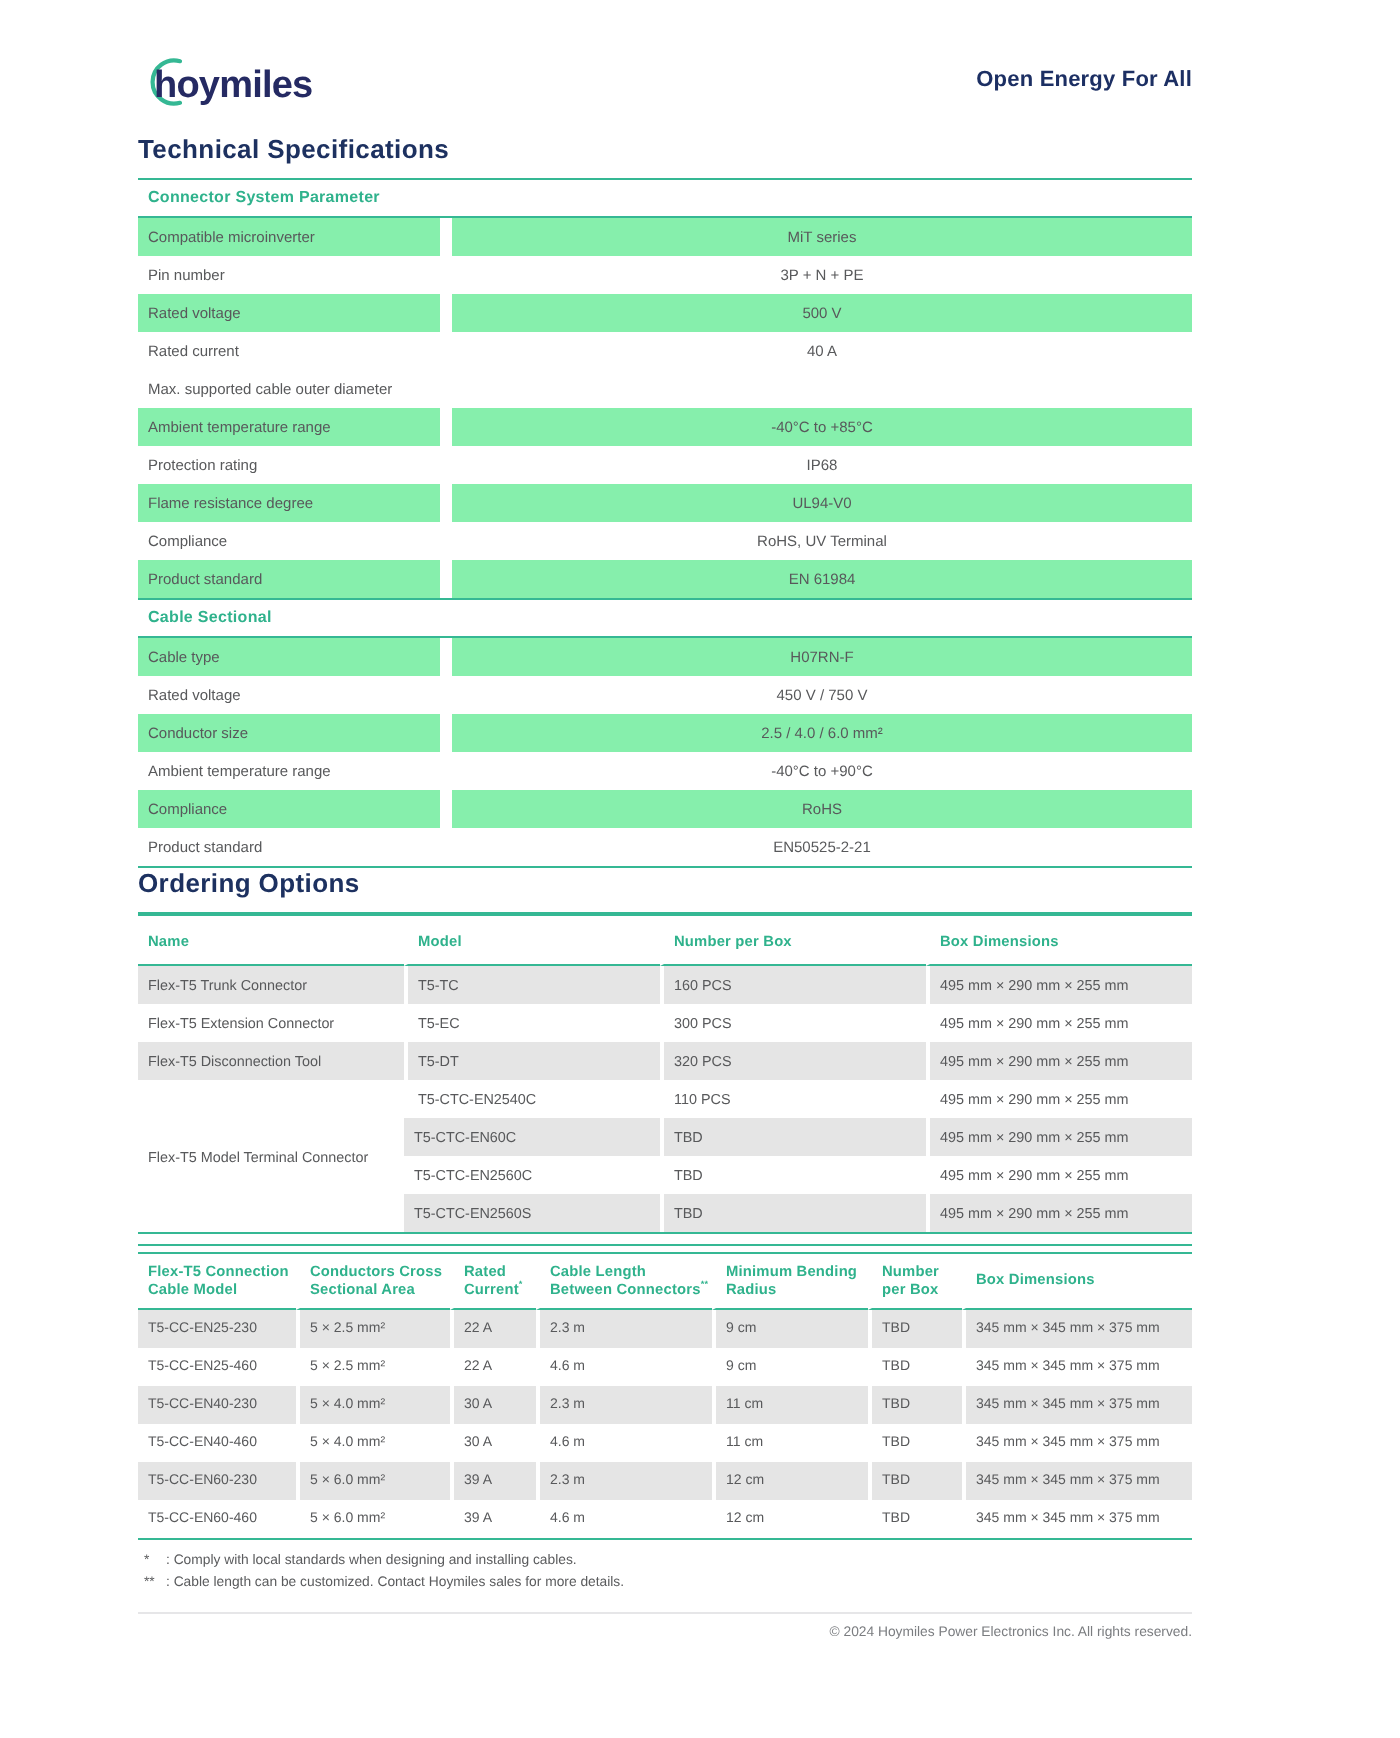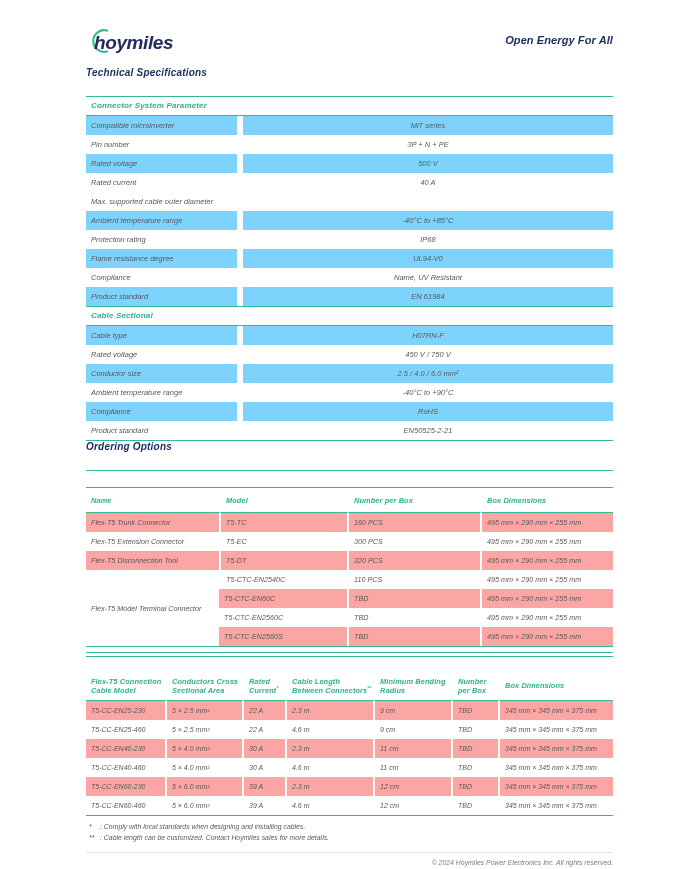--- a/index.html
+++ b/index.html
@@ -1,42 +1,42 @@
 <!DOCTYPE html>
 <html><head>
 <meta charset="utf-8">
 <style>
   html,body{margin:0;padding:0;background:#fff;}
   body{
     width:700px;height:869px;position:relative;overflow:hidden;
     font-family:"Liberation Sans","DejaVu Sans",sans-serif;
     color:#58595b;-webkit-font-smoothing:antialiased;
   }
-  .page{position:absolute;left:86px;top:28px;width:527px;font-style:italic;}
+  .page{position:absolute;left:69px;top:28px;width:527px;}
 
   
   .hdr{display:flex;justify-content:space-between;align-items:flex-start;height:30px;}
   .logo{width:96px;height:26px;}
   .tagline{font-size:11px;font-weight:bold;color:#1c2f63;padding-top:6px;letter-spacing:.1px;}
 
   
   .big-title{
-    font-size:10px;font-weight:bold;color:#1d3160;letter-spacing:.2px;
-    padding-bottom:18px;border-bottom:1.5px solid #35b894;
+    font-size:13px;font-weight:bold;color:#1d3160;letter-spacing:.2px;
+    padding-bottom:7px;border-bottom:1.5px solid #35b894;
   }
   .mt1{margin-top:9px;}
   .mt2{}
 
   
   .spec-section-title{
     height:18px;line-height:18px;font-size:8px;font-weight:bold;color:#2fb28c;
     padding-left:5px;border-bottom:1.5px solid #35b894;letter-spacing:.15px;
   }
   .spec-row{display:flex;height:19px;}
-  .spec-row.odd .cell{background:#7dd3fc;text-align:center;}
+  .spec-row.odd .cell{background:#86efac;text-align:center;}
   .spec-label{
     width:146px;padding-left:5px;display:flex;align-items:center;
     font-size:7.5px;
   }
   .spec-gap{width:6px;background:#fff;}
   .spec-value{
     flex:1;display:flex;align-items:center;justify-content:center;
     font-size:7.5px;
   }
   .spec-bottom{border-bottom:1.5px solid #35b894;}
@@ -45,25 +45,25 @@
   table{border-collapse:separate;border-spacing:0;width:527px;table-layout:fixed;}
   td,th{padding:0 0 0 5px;vertical-align:middle;font-weight:normal;text-align:left;}
   .ot1 th{height:24px;}
   .ot1 td{height:19px;font-size:7.2px;}
   .ot2 th{height:27px;line-height:1.2;}
   .ot2 td{height:19px;font-size:7px;}
   th{font-size:7.4px;font-weight:bold;color:#2fb28c;letter-spacing:.1px;}
   thead tr{border-bottom:1.5px solid #35b894;}
   .ot1 thead th, .ot2 thead th{border-bottom:1.5px solid #35b894;}
   tbody td{background:#fff;}
-  tr.odd td{background:#fca5a5;}
+  tr.odd td{background:#e5e5e5;}
   td + td, th + th{border-left:2px solid #fff;}
   td.merged{background:#fff !important;font-size:7.2px;}
   .tbl-top{border-top:1.5px solid #35b894;}
-  .tbl-bottom{border-bottom:1.5px solid #35b894;margin-top:16px;}
+  .tbl-bottom{border-bottom:1.5px solid #35b894;}
   .double-rule{height:3px;border-top:1.5px solid #35b894;border-bottom:1.5px solid #35b894;margin-top:5px;}
   sup{font-size:.62em;vertical-align:super;line-height:0;}
 
   
   .footnotes{padding-top:6px;}
   .footnote{display:flex;font-size:6.9px;color:#5a5b5d;line-height:10.5px;}
   .fn-marker{width:11px;padding-left:3px;}
   .footer-divider{border-top:1px solid #e6e6e8;margin-top:9px;}
   .copyright{margin-top:6px;text-align:right;font-size:6.9px;color:#7b7d80;}
 </style>
@@ -121,21 +121,21 @@
           <div class="spec-value cell">IP68</div>
         </div>
         <div class="spec-row odd">
           <div class="spec-label cell">Flame resistance degree</div>
           <div class="spec-gap"></div>
           <div class="spec-value cell">UL94-V0</div>
         </div>
         <div class="spec-row">
           <div class="spec-label cell">Compliance</div>
           <div class="spec-gap"></div>
-          <div class="spec-value cell">Name, UV Resistant</div>
+          <div class="spec-value cell">RoHS, UV Terminal</div>
         </div>
         <div class="spec-row odd">
           <div class="spec-label cell">Product standard</div>
           <div class="spec-gap"></div>
           <div class="spec-value cell">EN 61984</div>
         </div>
       </div>
       <div class="spec-section spec-bottom">
         <div class="spec-section-title">Cable Sectional</div>
         <div class="spec-row odd">

